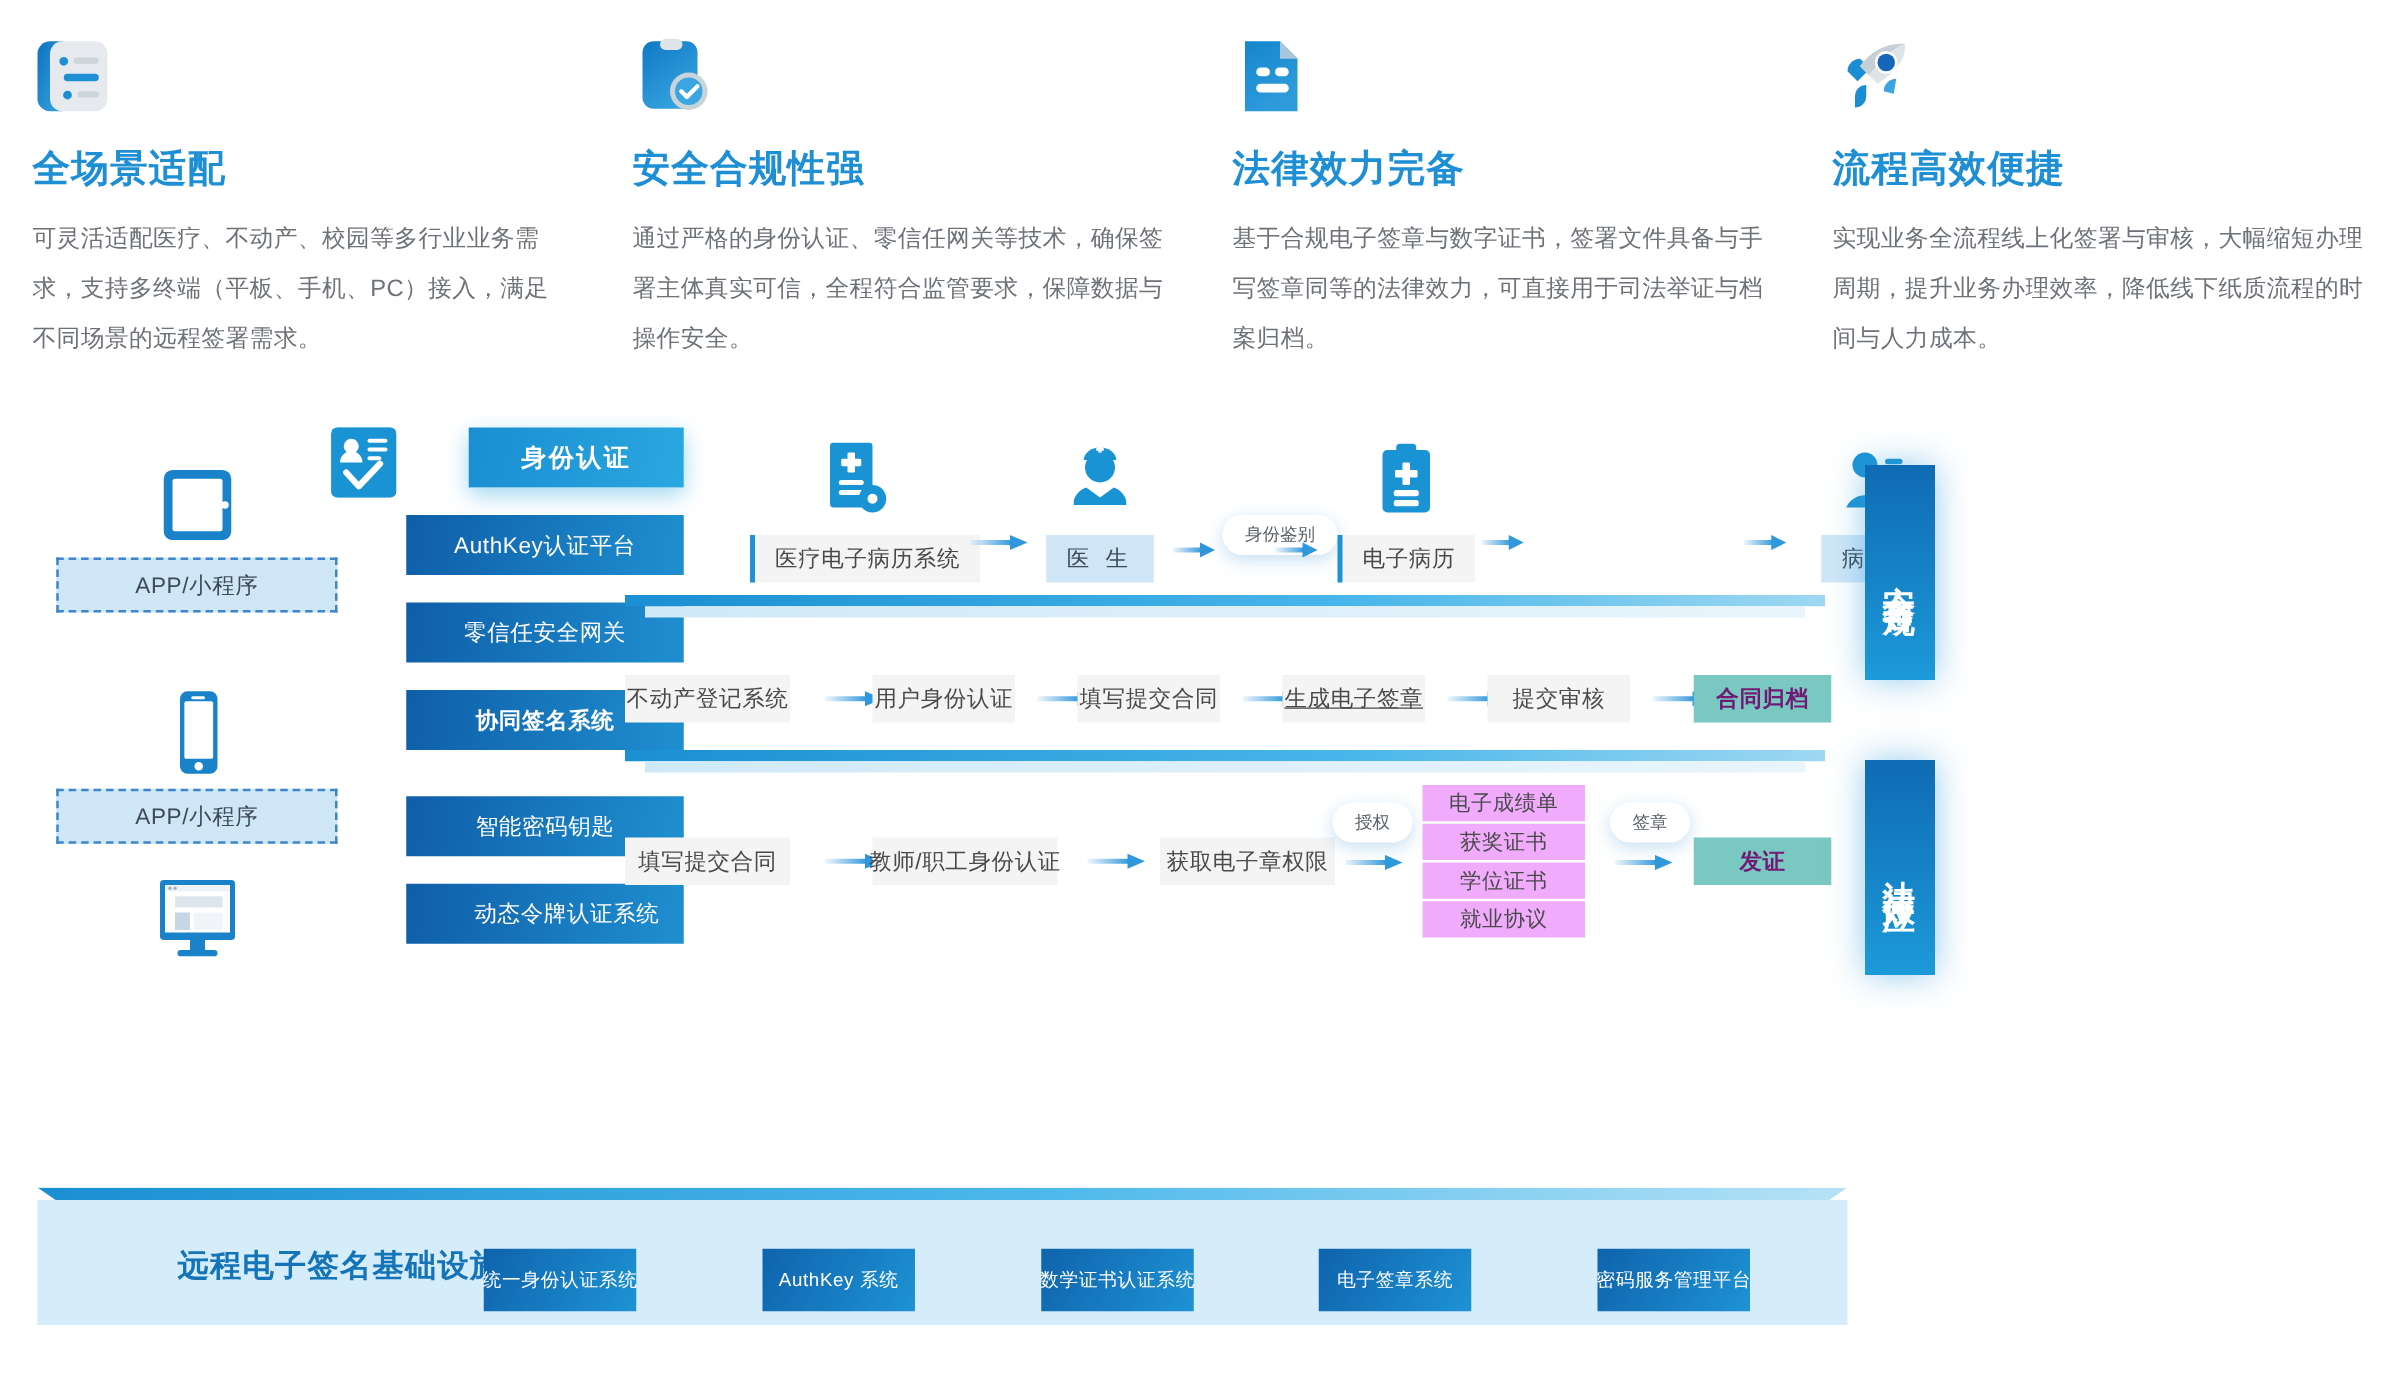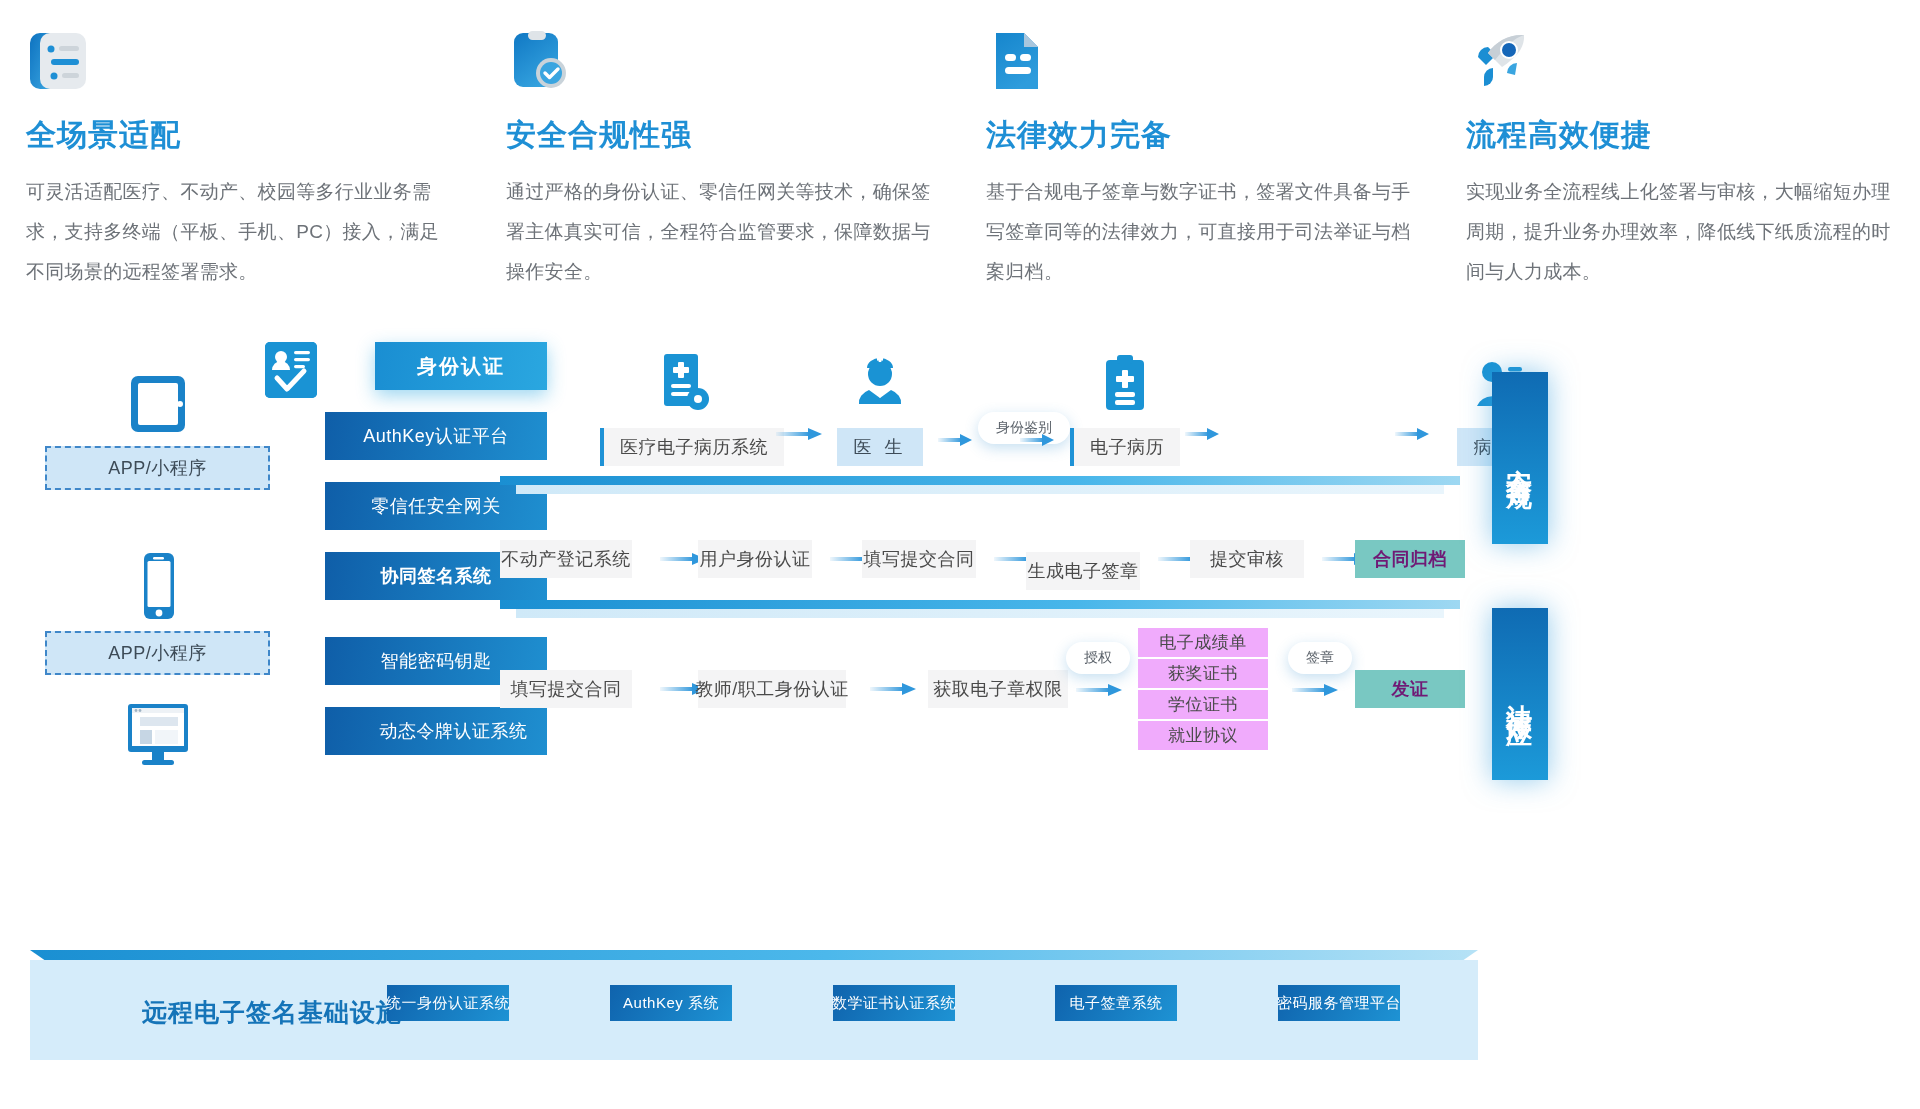--- a/index.html
+++ b/index.html
@@ -139,21 +139,21 @@
     position: absolute; left: 30px; top: 950px;
     width: 1448px; height: 10px;
     background: linear-gradient(90deg, #1a8fd2, #4cb8eb 55%, #b6e2f6);
     clip-path: polygon(0 0, 100% 0, 99% 100%, 1% 100%);
   }
   .infra-title {
     position: absolute; left: 112px; top: 36px;
     font-size: 25px; font-weight: bold; color: #1574b8; letter-spacing: 1px;
   }
   .infra-chip {
-    position: absolute; top: 25px; height: 36px; width: 122px;
+    position: absolute; top: 39px; height: 50px; width: 122px;
     display: flex; align-items: center; justify-content: center;
     color: #ffffff; font-size: 15px; letter-spacing: 0.5px;
     background: linear-gradient(120deg, #0f63ad, #1e93d4);
     white-space: nowrap;
     text-align: center;
   }
 
   svg { display: block; }
 </style>
 </head>
@@ -402,21 +402,21 @@
         <div class="bot"></div>
     </div>
 
     <div class="flow-row" style="left:500px; top:180px; width:1000px; height:48px;">
       <div class="node" style="position:absolute; left:0; top:0; width:132px;">不动产登记系统</div>
       <div class="arrow" style="position:absolute; left:160px; top:13px;"></div>
       <div class="node" style="position:absolute; left:198px; top:0; width:114px;">用户身份认证</div>
       <div class="arrow" style="position:absolute; left:330px; top:13px;"></div>
       <div class="node" style="position:absolute; left:362px; top:0; width:114px;">填写提交合同</div>
       <div class="arrow" style="position:absolute; left:494px; top:13px;"></div>
-      <div class="node" style="position:absolute; left:526px; top:12px; width:114px;">生成电子签章</div>
+      <div class="node" style="position:absolute; left:526px; top:0; width:114px;text-decoration:underline;">生成电子签章</div>
       <div class="arrow" style="position:absolute; left:658px; top:13px;"></div>
       <div class="node" style="position:absolute; left:690px; top:0; width:114px;">提交审核</div>
       <div class="arrow" style="position:absolute; left:822px; top:13px;"></div>
       <div class="node teal" style="position:absolute; left:855px; top:0; width:110px;">合同归档</div>
     </div>
 
     <div class="ribbon" style="left:500px; top:240px; width:960px;">
       <div class="top"></div>
         <div class="bot"></div>
     </div>

